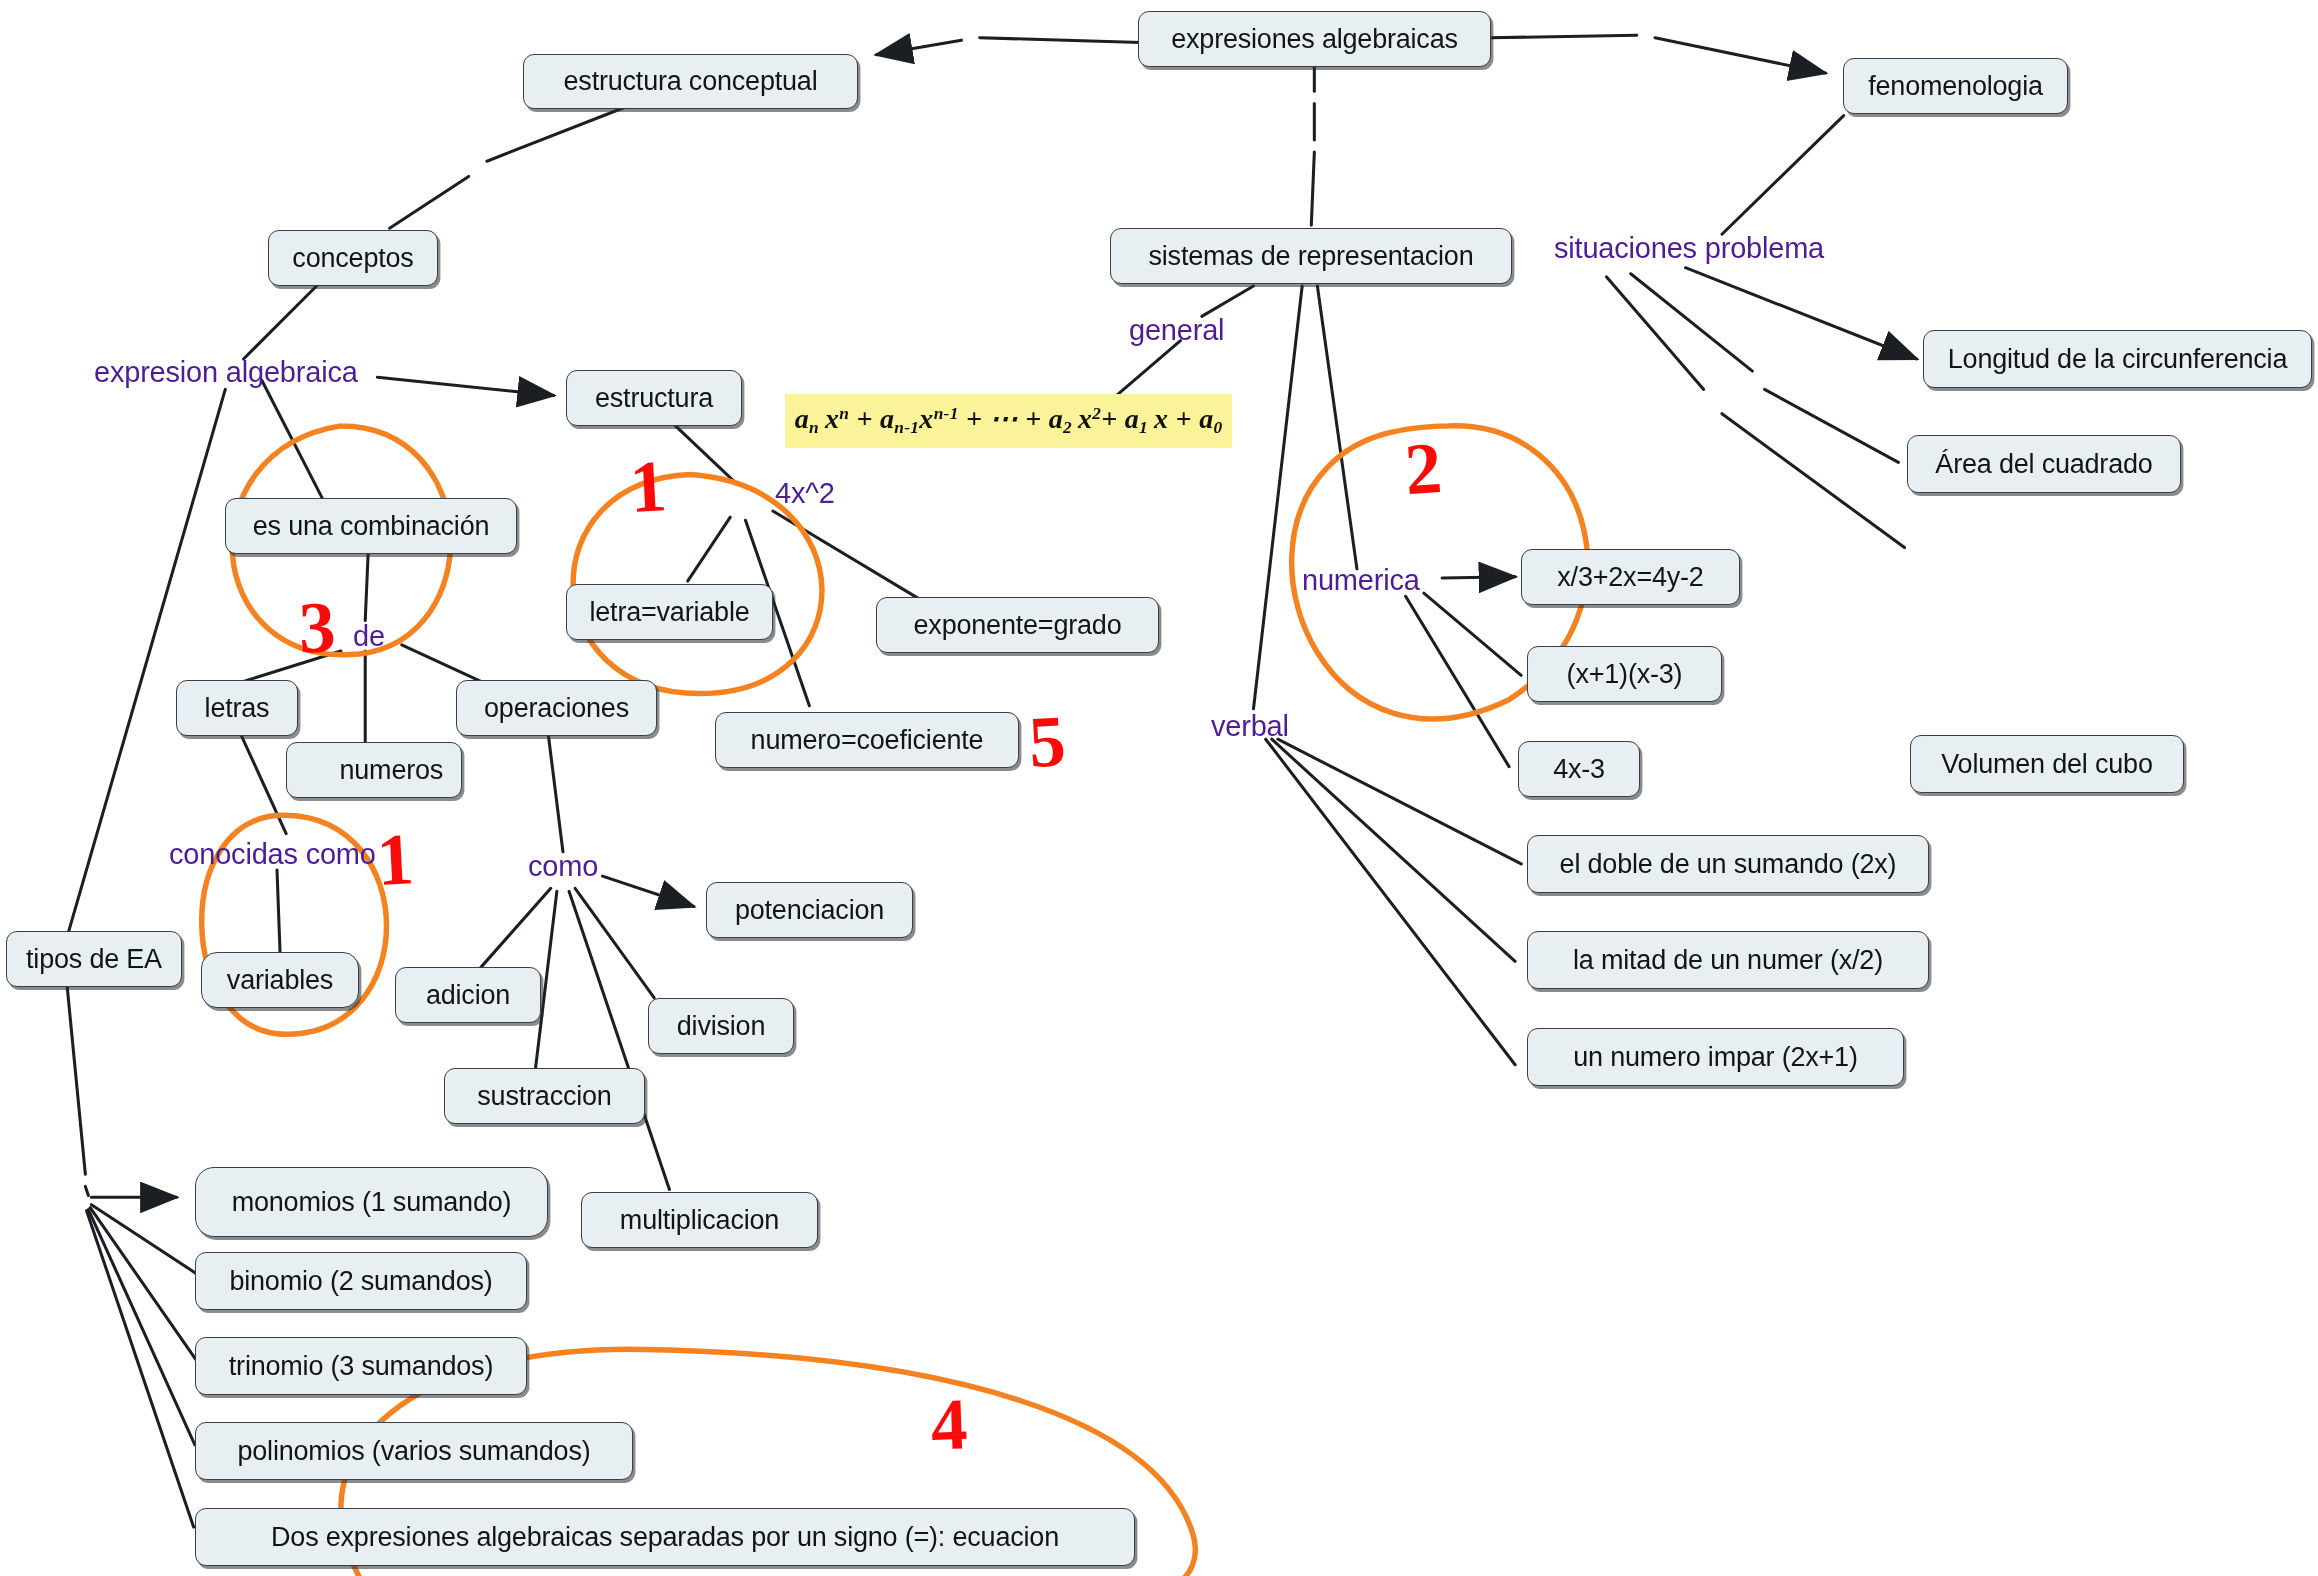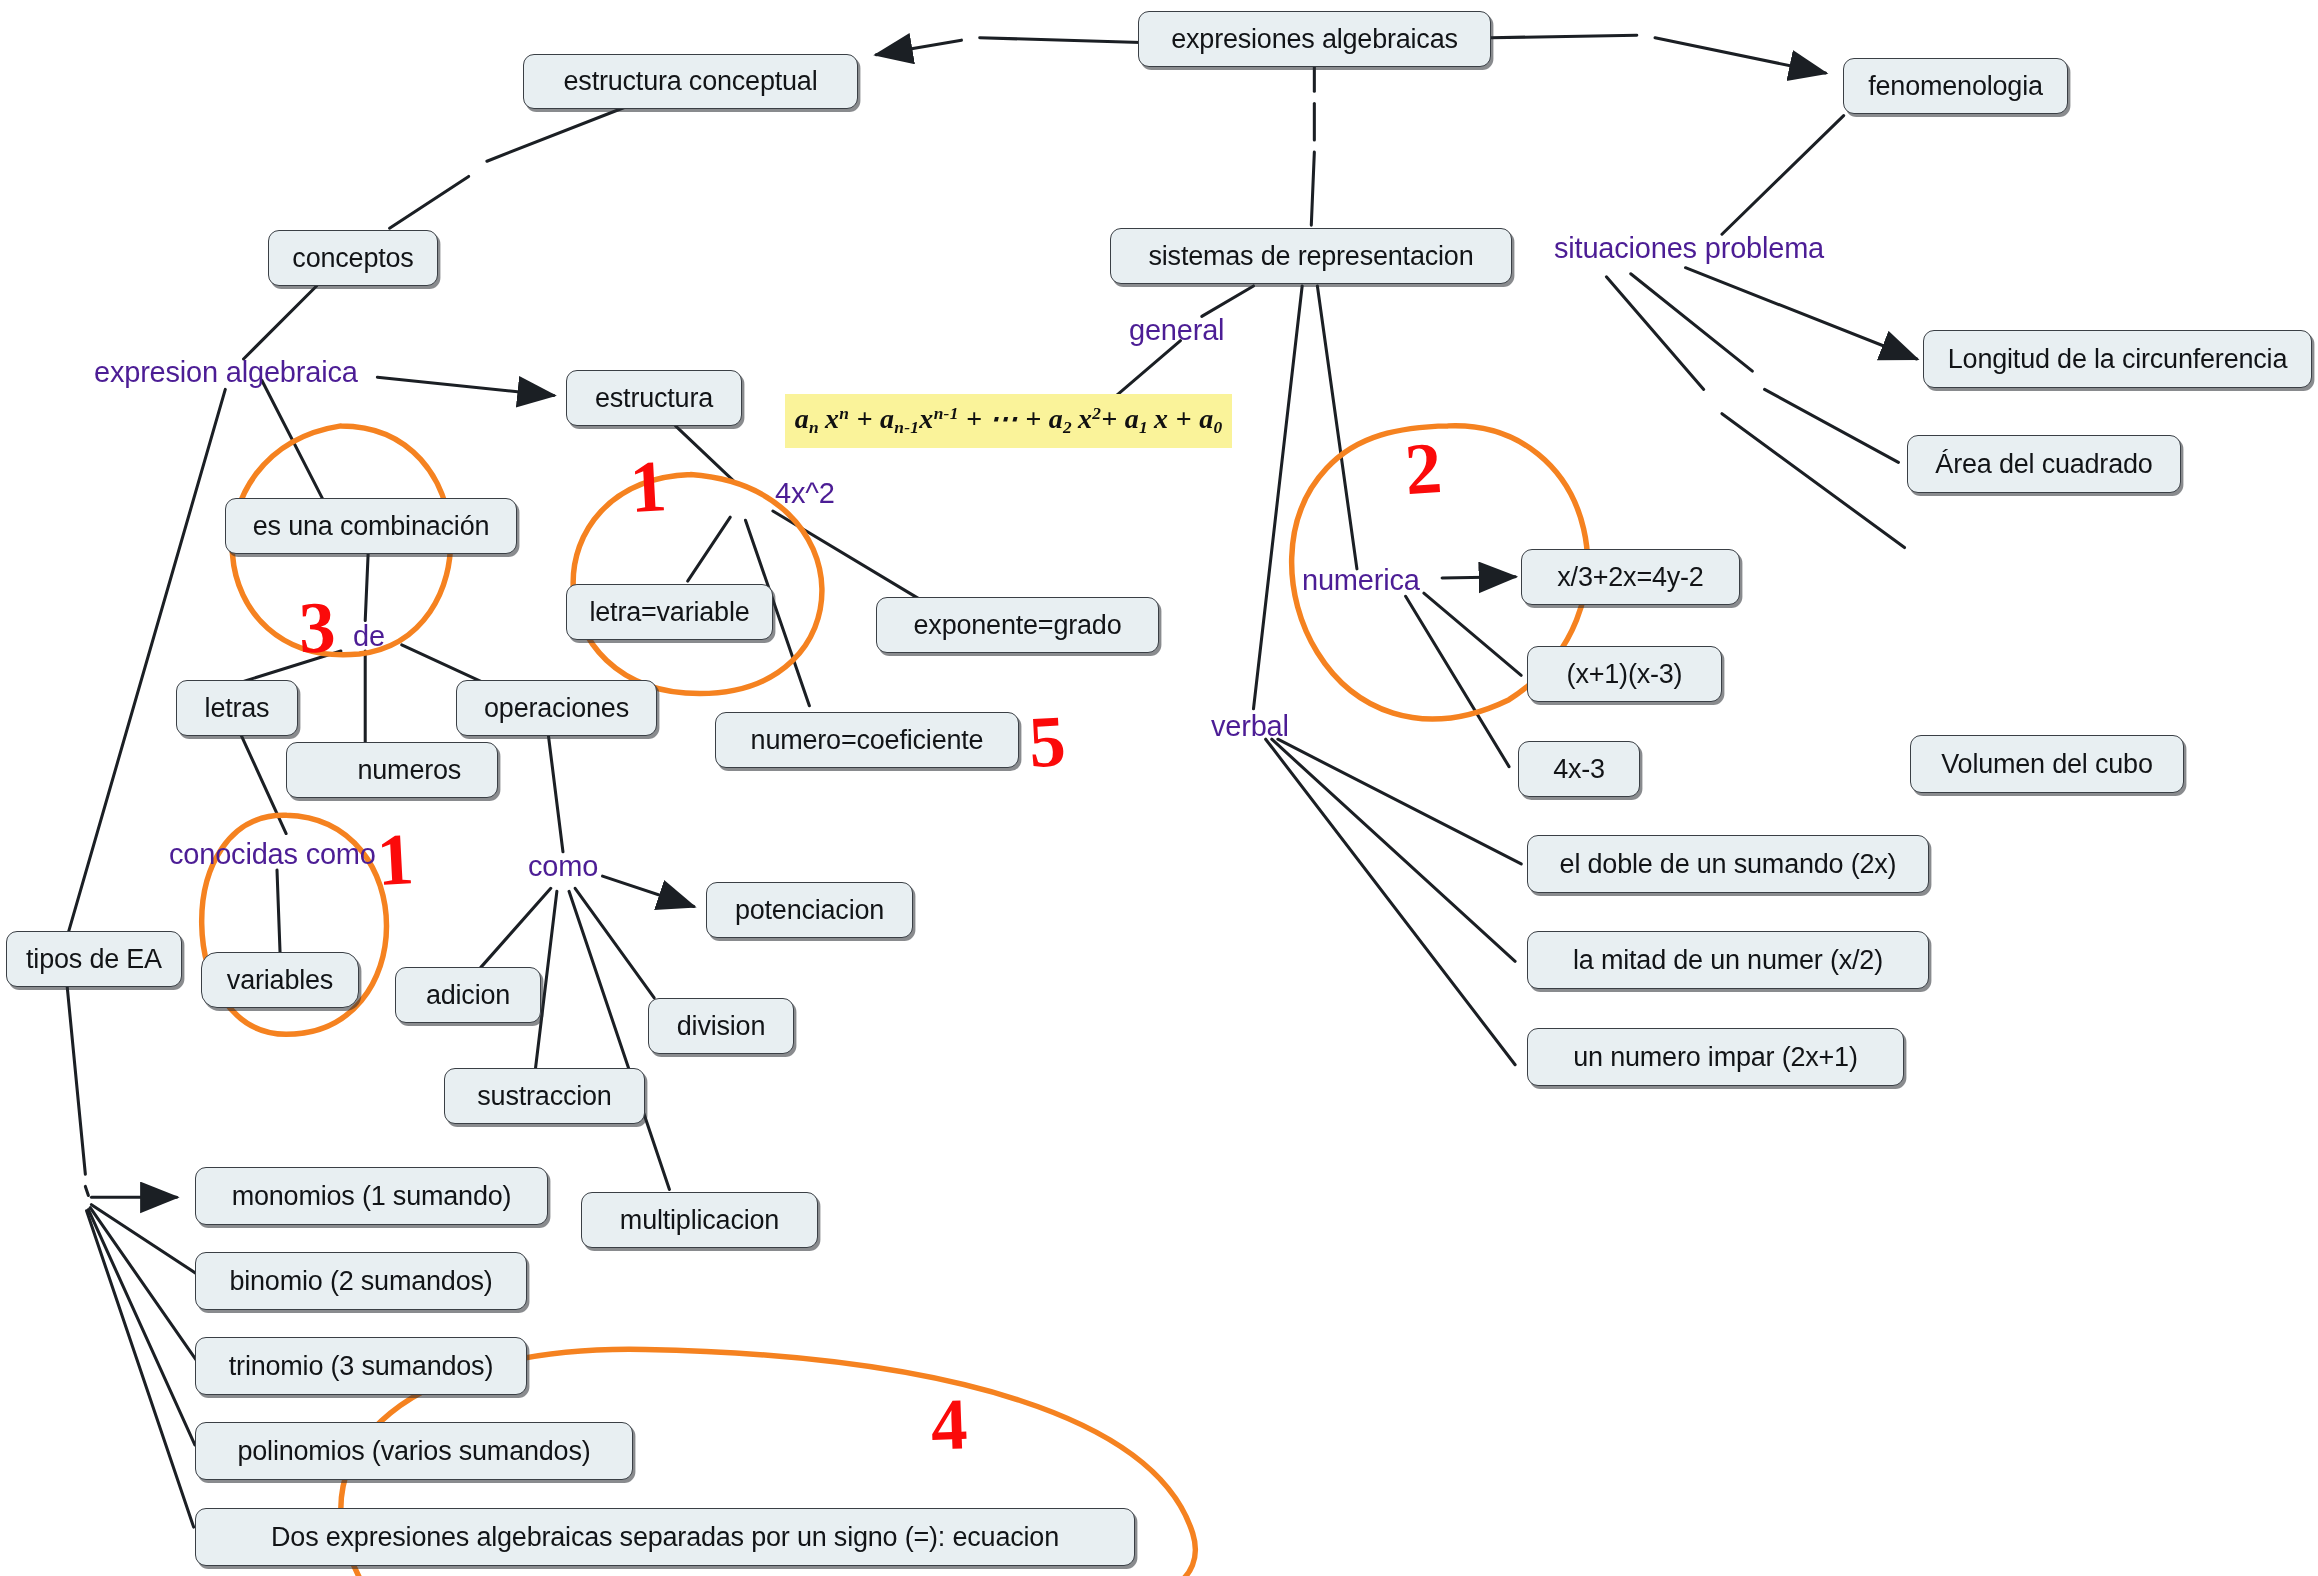--- a/index.html
+++ b/index.html
@@ -184,39 +184,39 @@
   <div class="node" style="left:225px;top:498px;width:292px;height:56px;">es una combinación</div>
 
   <div class="node" style="left:566px;top:584px;width:207px;height:56px;">letra=variable</div>
 
   <div class="node" style="left:876px;top:597px;width:283px;height:56px;">exponente=grado</div>
 
   <div class="node" style="left:715px;top:712px;width:304px;height:56px;">numero=coeficiente</div>
 
   <div class="node" style="left:176px;top:680px;width:122px;height:56px;">letras</div>
 
-  <div class="node" style="left:286px;top:742px;width:212px;height:56px;padding-left:48px;">numeros</div>
+  <div class="node" style="left:286px;top:742px;width:176px;height:56px;padding-left:48px;">numeros</div>
 
   <div class="node" style="left:456px;top:680px;width:201px;height:56px;">operaciones</div>
 
   <div class="node" style="left:201px;top:952px;width:158px;height:56px;border-radius:16px;">variables</div>
 
   <div class="node" style="left:6px;top:931px;width:176px;height:56px;">tipos de EA</div>
 
   <div class="node" style="left:395px;top:967px;width:146px;height:56px;">adicion</div>
 
   <div class="node" style="left:444px;top:1068px;width:201px;height:56px;">sustraccion</div>
 
   <div class="node" style="left:706px;top:882px;width:207px;height:56px;">potenciacion</div>
 
   <div class="node" style="left:648px;top:998px;width:146px;height:56px;">division</div>
 
   <div class="node" style="left:581px;top:1192px;width:237px;height:56px;">multiplicacion</div>
 
-  <div class="node" style="left:195px;top:1167px;width:353px;height:58px;">monomios (1 sumando)</div>
+  <div class="node" style="left:195px;top:1167px;width:353px;height:70px;border-radius:19px;">monomios (1 sumando)</div>
 
   <div class="node" style="left:195px;top:1252px;width:332px;height:58px;">binomio (2 sumandos)</div>
 
   <div class="node" style="left:195px;top:1337px;width:332px;height:58px;">trinomio (3 sumandos)</div>
 
   <div class="node" style="left:195px;top:1422px;width:438px;height:58px;">polinomios (varios sumandos)</div>
 
   <div class="node" style="left:195px;top:1508px;width:940px;height:58px;">Dos expresiones algebraicas separadas por un signo (=): ecuacion</div>
 
   <div class="node" style="left:1923px;top:330px;width:389px;height:58px;">Longitud de la circunferencia</div>

